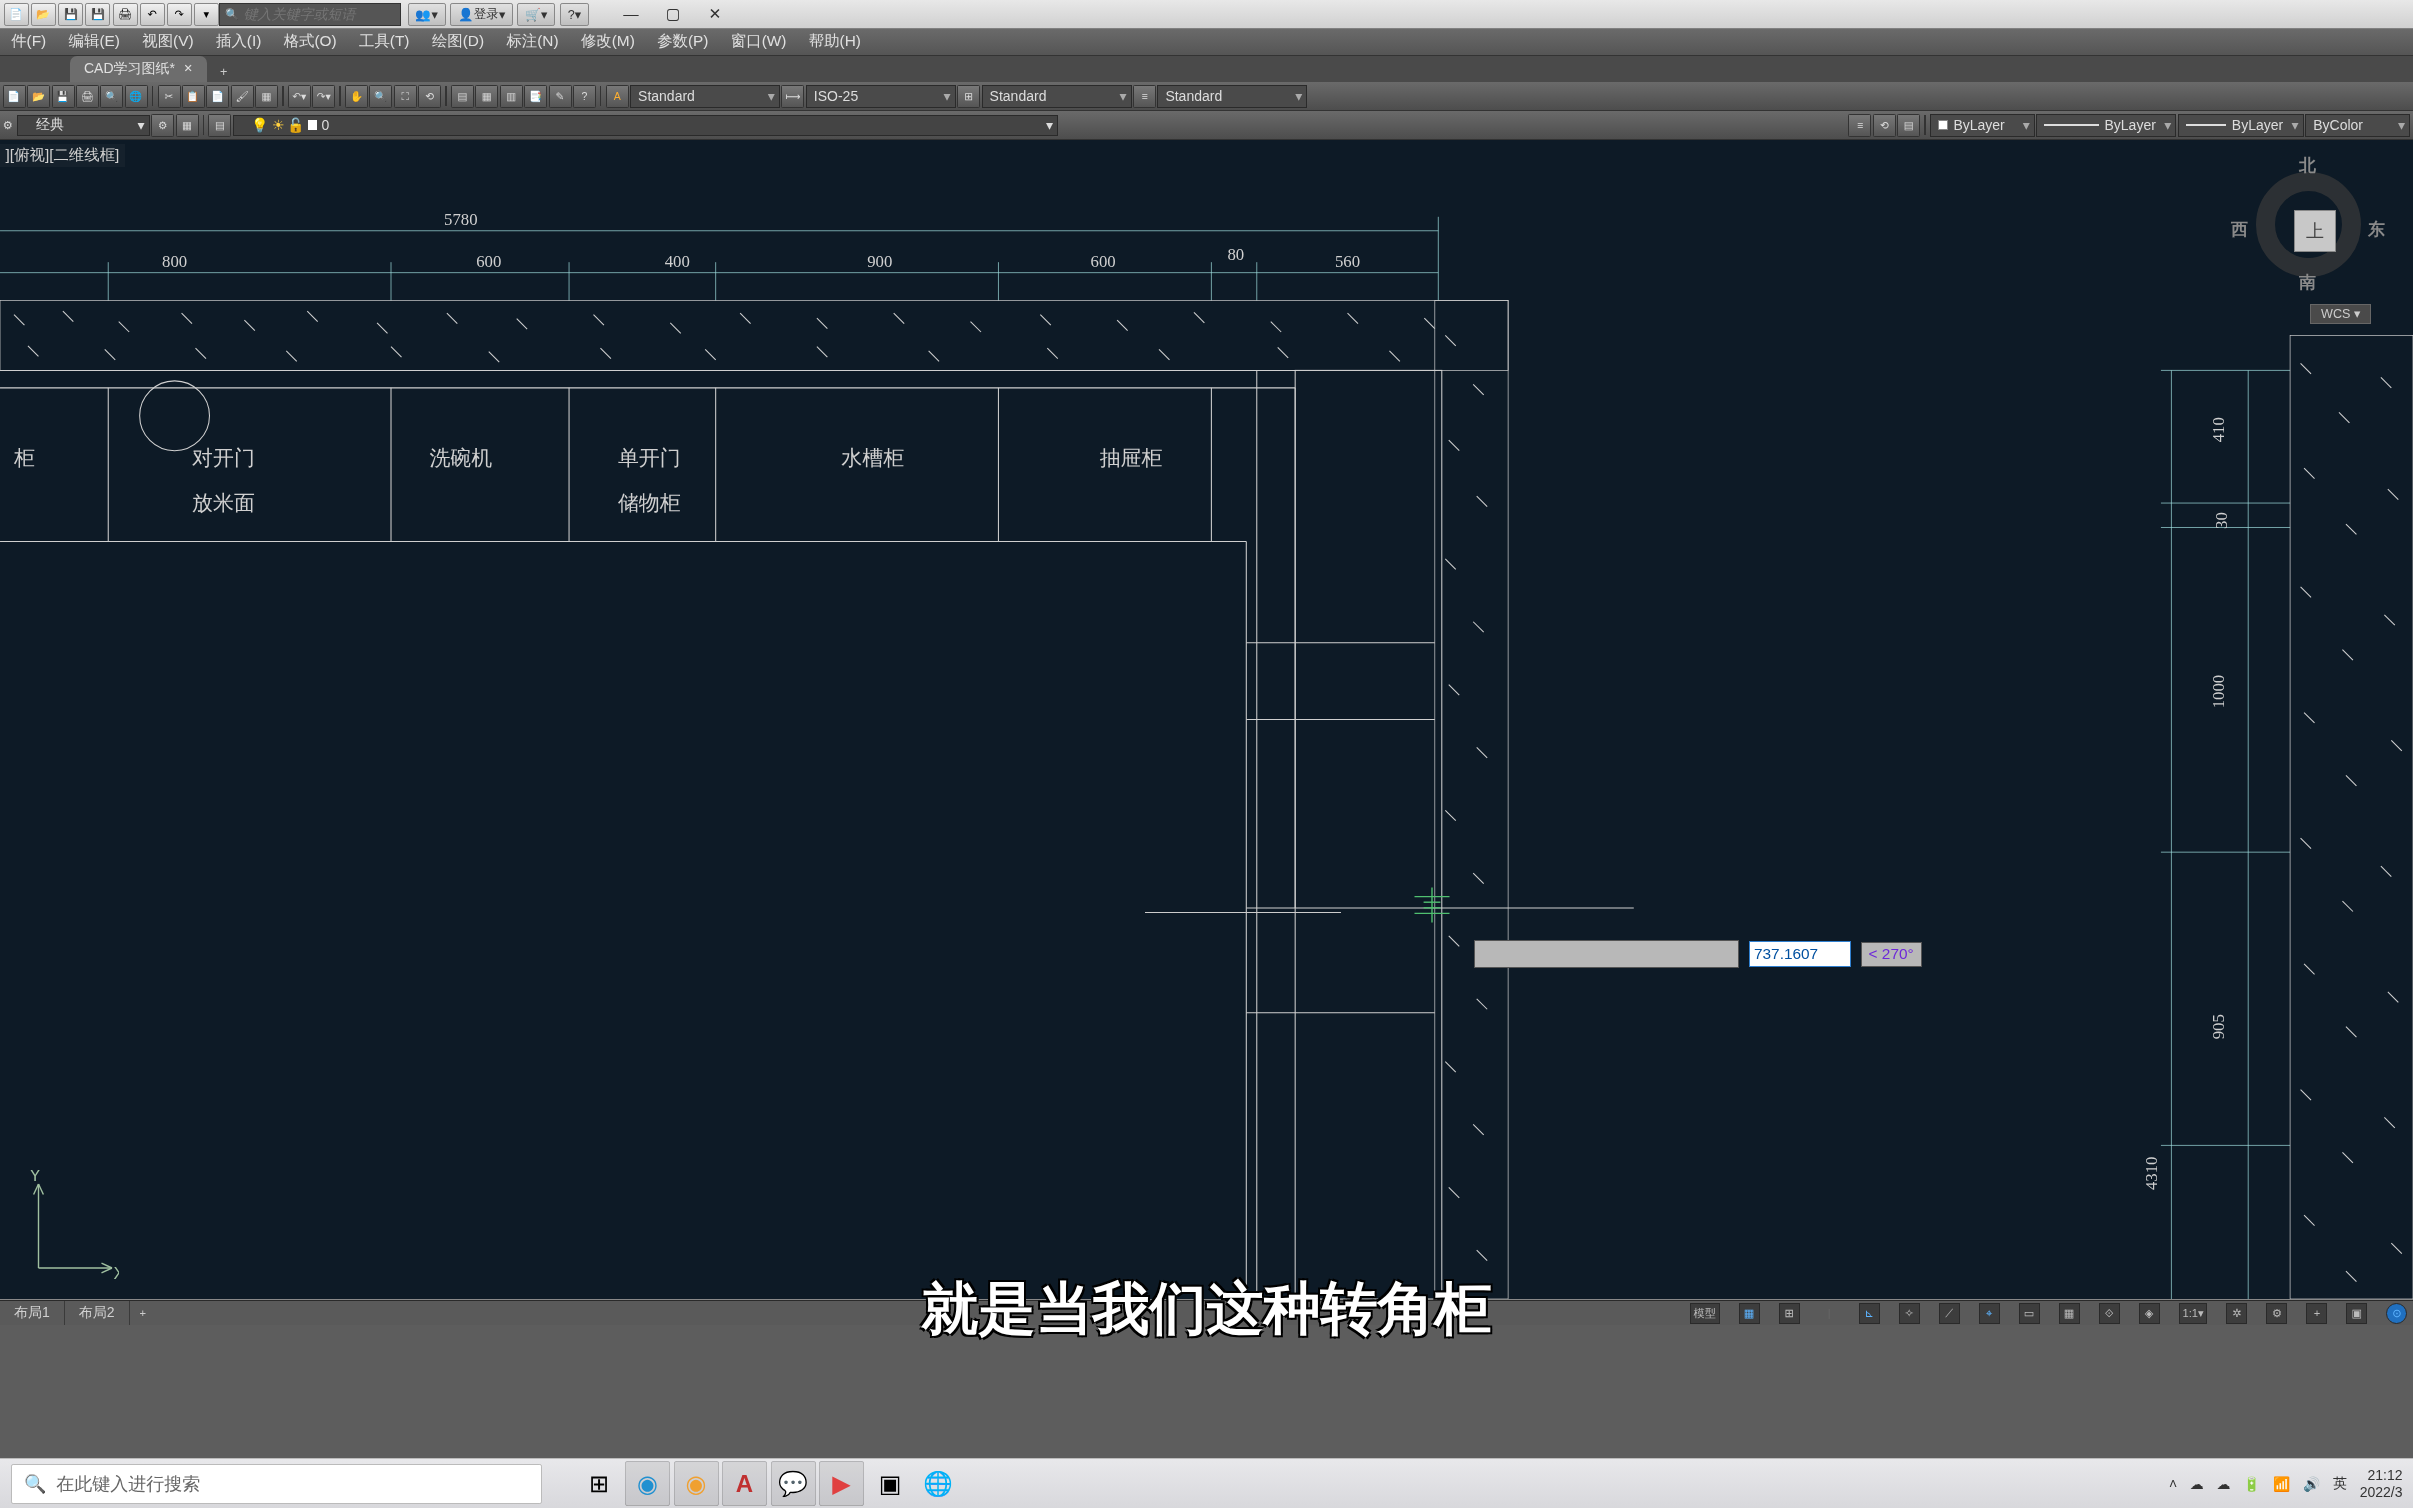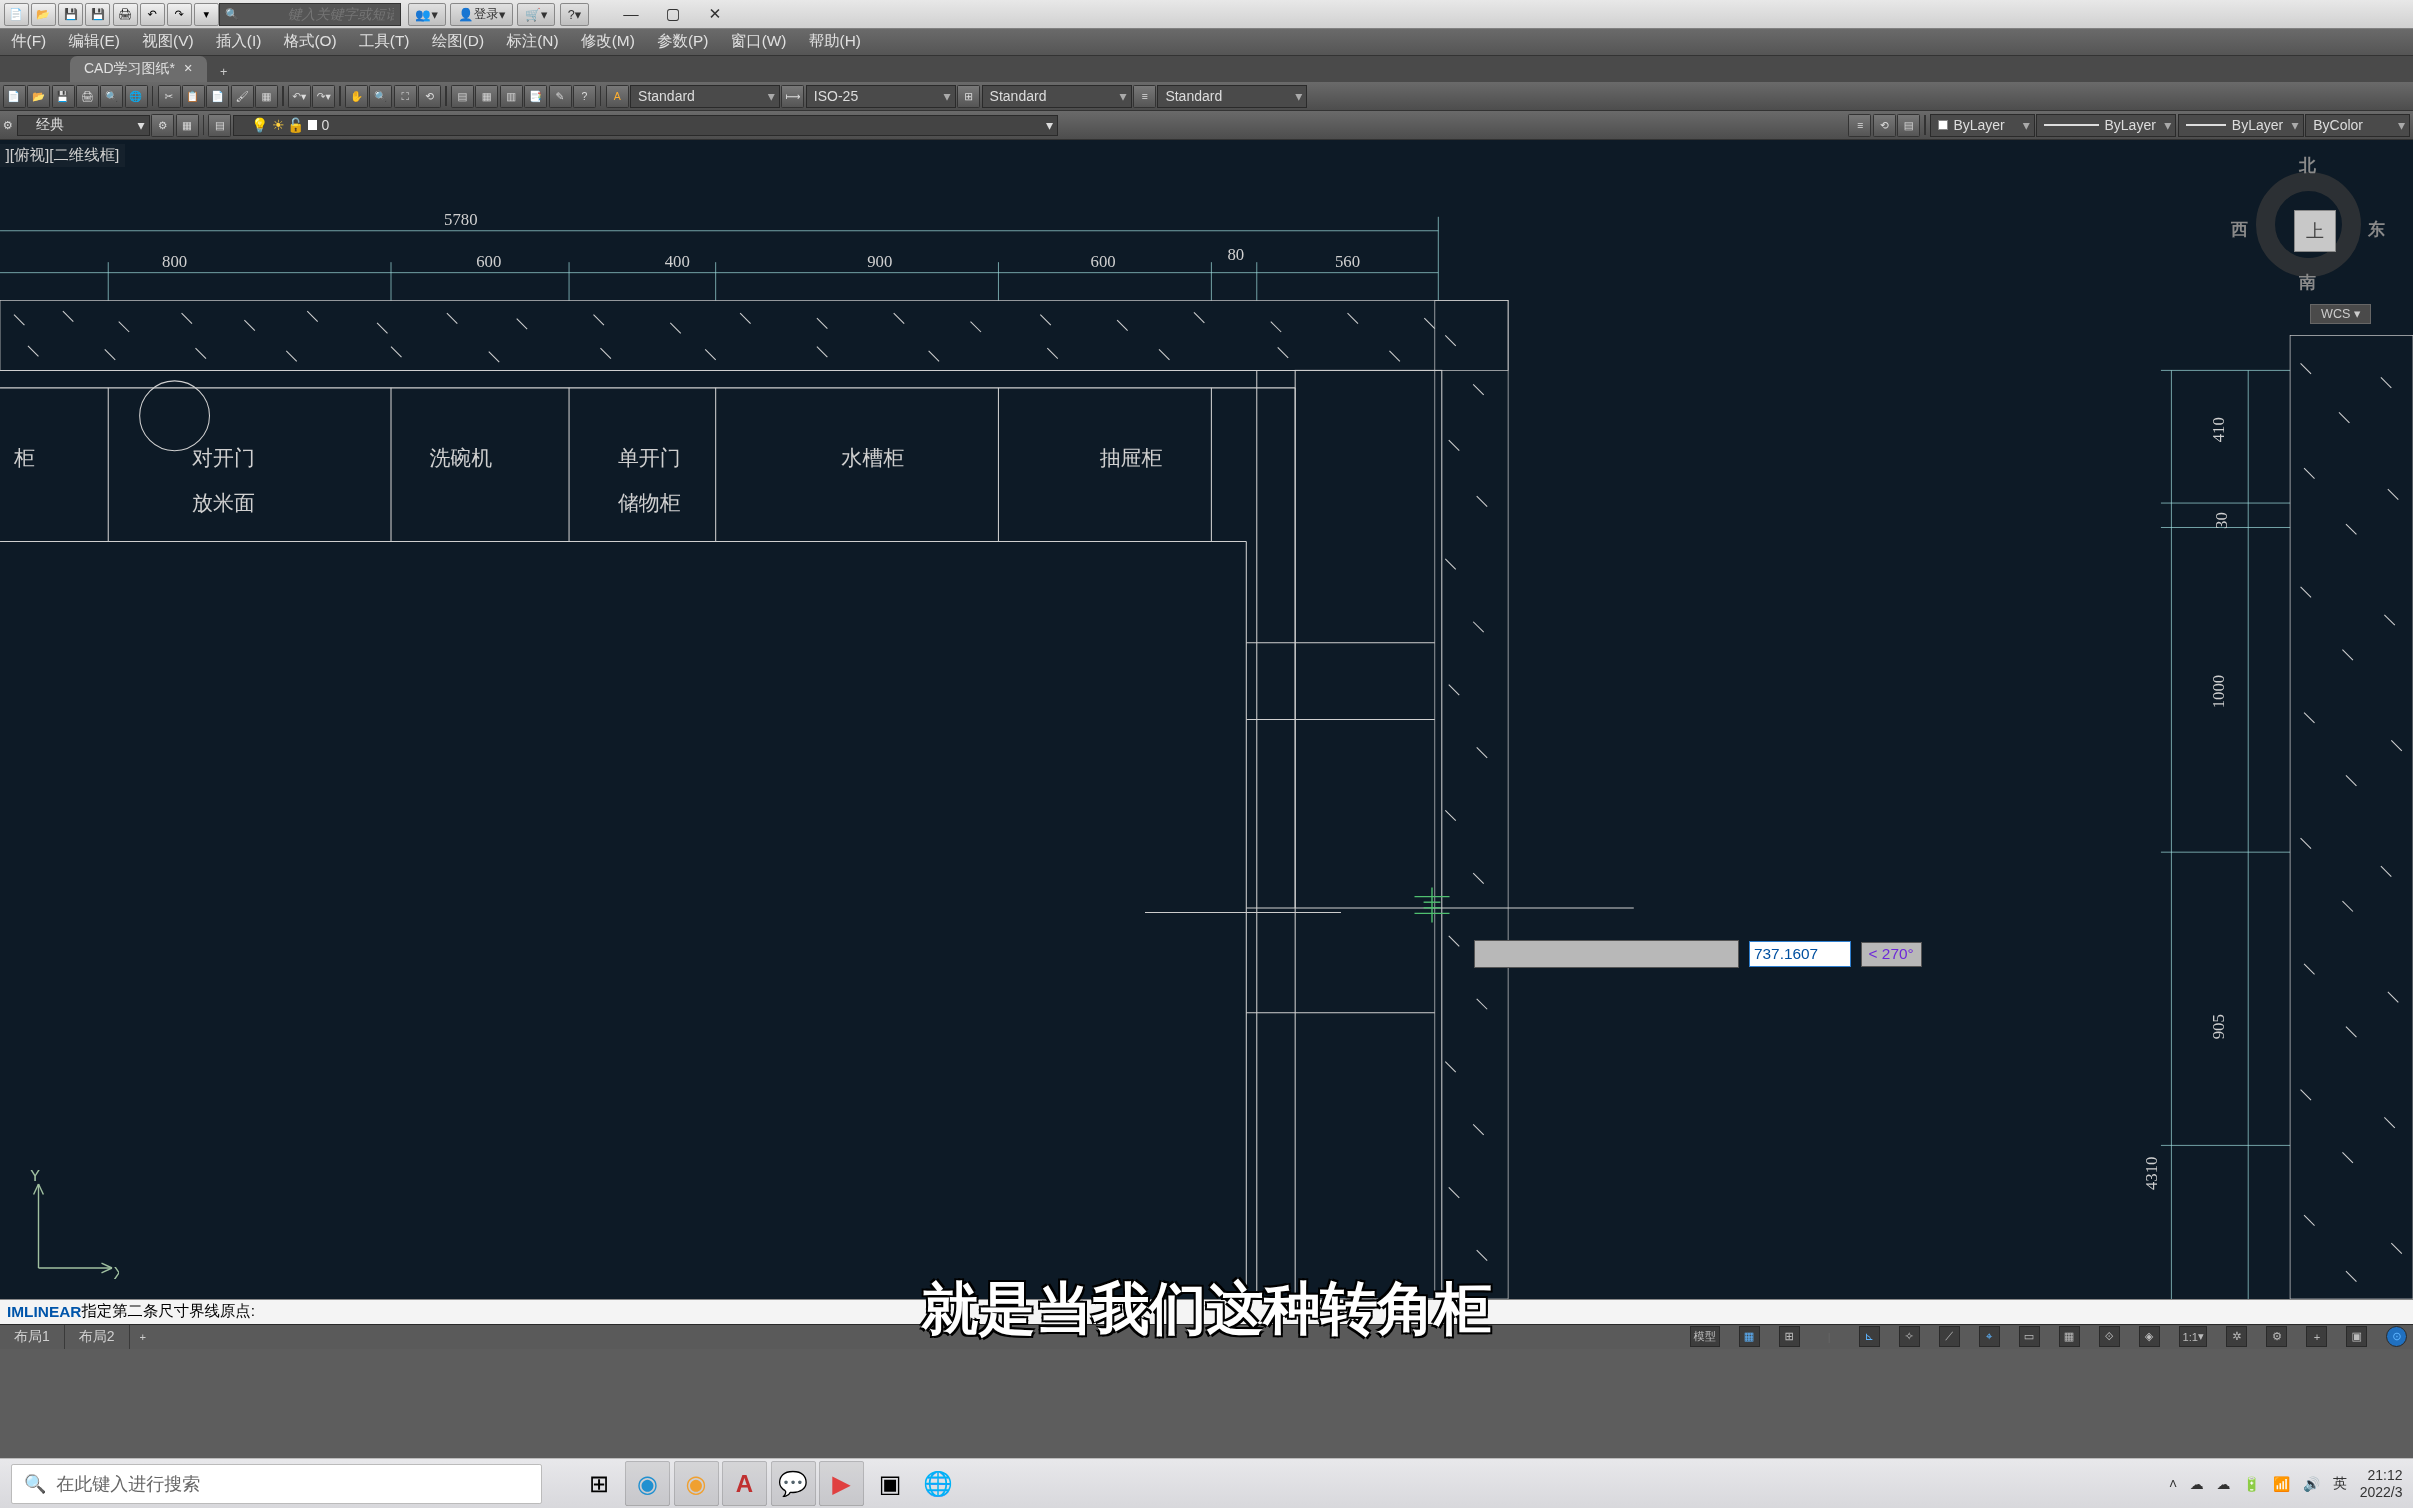--- a/index.html
+++ b/index.html
@@ -4,21 +4,21 @@
 <style>
 * { margin: 0; padding: 0; box-sizing: border-box; font-family: "Microsoft YaHei", SimSun, sans-serif; }
 body { background: #5d5d5d; overflow: hidden; width: 2413px; height: 1508px; transform-origin: top left; }
 
 
 .title-bar { height: 29px; background: linear-gradient(#e8e8e8, #d0d0d0); display: flex; align-items: center; border-bottom: 0.7px solid #808080; }
 .qat { display: flex; gap: 2.1px; margin-left: 4.2px; }
 .qat-btn { width: 25px; height: 23px; background: linear-gradient(#f0f0f0,#c8c8c8); border: 0.7px solid #888; border-radius: 2.1px; display: flex; align-items: center; justify-content: center; font-size: 11.2px; cursor: pointer; }
 .title-center { flex: 1; text-align: center; font-size: 17px; color: #333; }
 .search-box { width: 182px; height: 23px; background: #555; border: 0.7px solid #333; display: flex; align-items: center; padding: 0 5.6px; }
-.search-box input { background: transparent; border: none; color: #aaa; font-size: 14px; font-style: italic; outline: none; width: 100%; margin-left: 44px; }
+.search-box input { background: transparent; border: none; color: #aaa; font-size: 14px; font-style: italic; outline: none; width: 100%; }
 .title-right { display: flex; gap: 4.2px; align-items: center; margin: 0 7px; }
 .title-icon-btn { height: 23px; padding: 0 7px; background: linear-gradient(#e0e0e0,#c0c0c0); border: 0.7px solid #888; border-radius: 2.1px; display: flex; align-items: center; font-size: 12.6px; color: #333; cursor: pointer; }
 .win-btns { display: flex; margin-left: 14px; }
 .win-btn { width: 42px; height: 23px; display: flex; align-items: center; justify-content: center; font-size: 15.4px; color: #333; cursor: pointer; }
 
 
 .menu-bar { height: 26.5px; background: linear-gradient(#6a6a6a,#555); display: flex; align-items: center; padding-left: 0; border-bottom: 0.7px solid #333; }
 .menu-item { padding: 0 11.2px; color: #e0e0e0; font-size: 15.4px; cursor: pointer; height: 100%; display: flex; align-items: center; }
 
 
@@ -425,24 +425,20 @@
       <rect x="18" y="133" width="14" height="14" fill="none"></rect>
       <text x="12" y="15">Y</text>
         <text x="132" y="155">X</text>
     </svg>
   </div>
 </div>
 
 <div class="subtitle">就是当我们这种转角柜</div>
 
 <div class="cmd-area">
-  <div class="cmd-line">
-    <span class="cmd-prefix">IMLINEAR</span>
-    <span> 指定第二条尺寸界线原点:</span>
-  </div>
 </div>
 
 <div class="layout-tabs">
   <div class="layout-tab">布局1</div>
   <div class="layout-tab">布局2</div>
   <div class="layout-add">+</div>
   <div class="layout-status">
     <div class="st-btn">模型</div>
     <div class="st-btn on">▦</div>
     <div class="st-btn">⊞</div>

